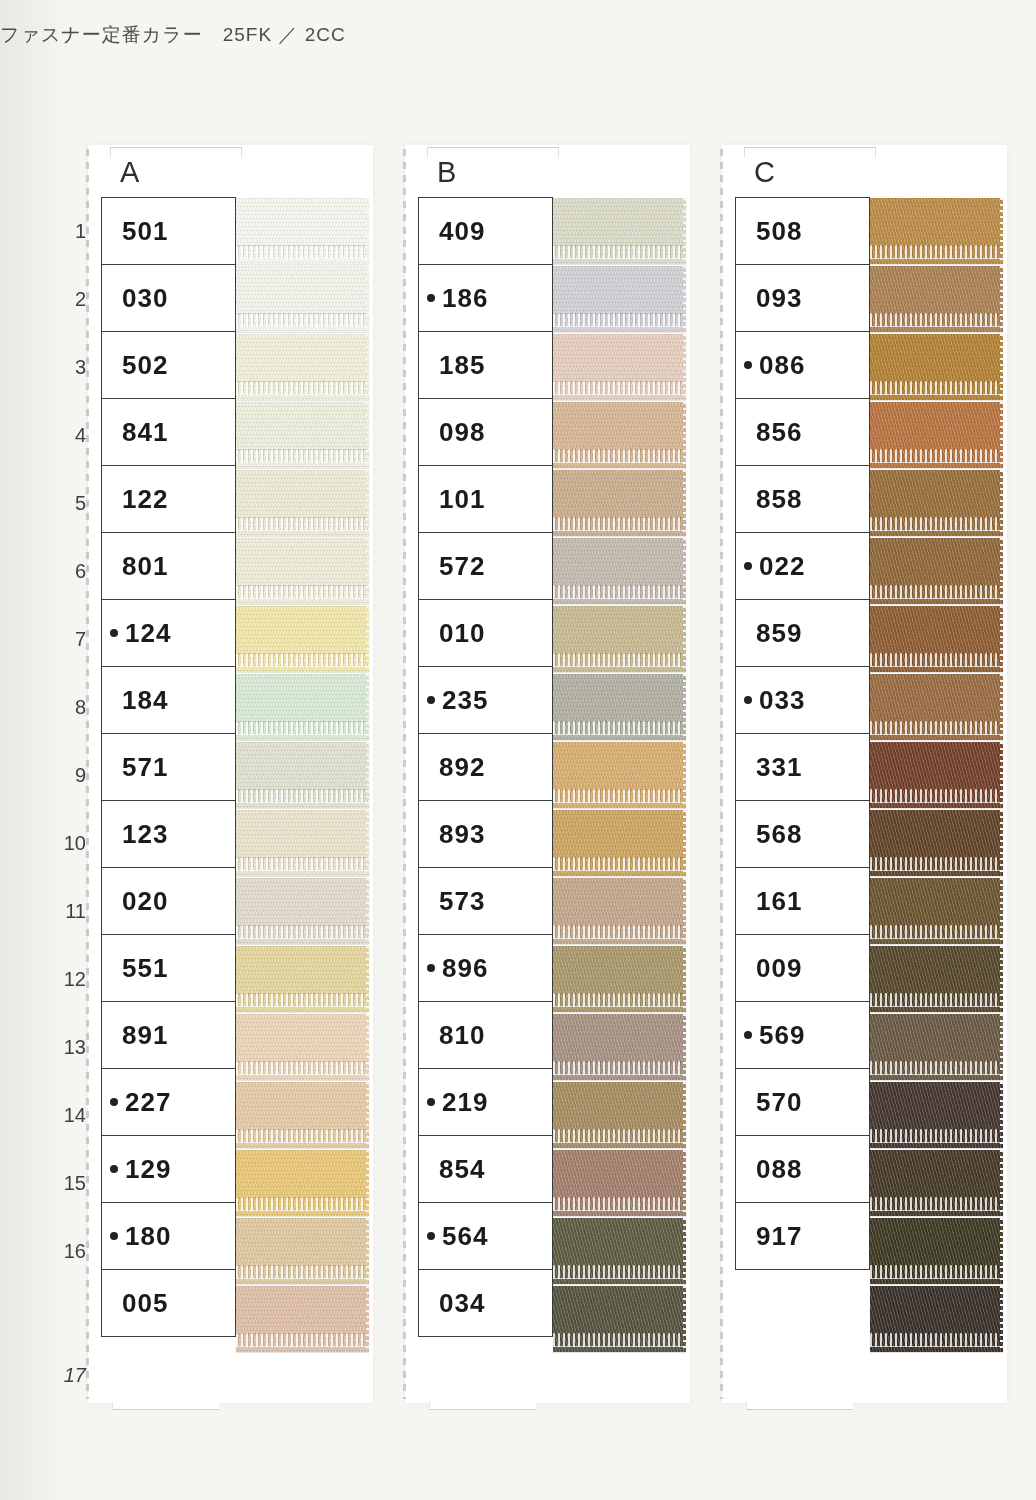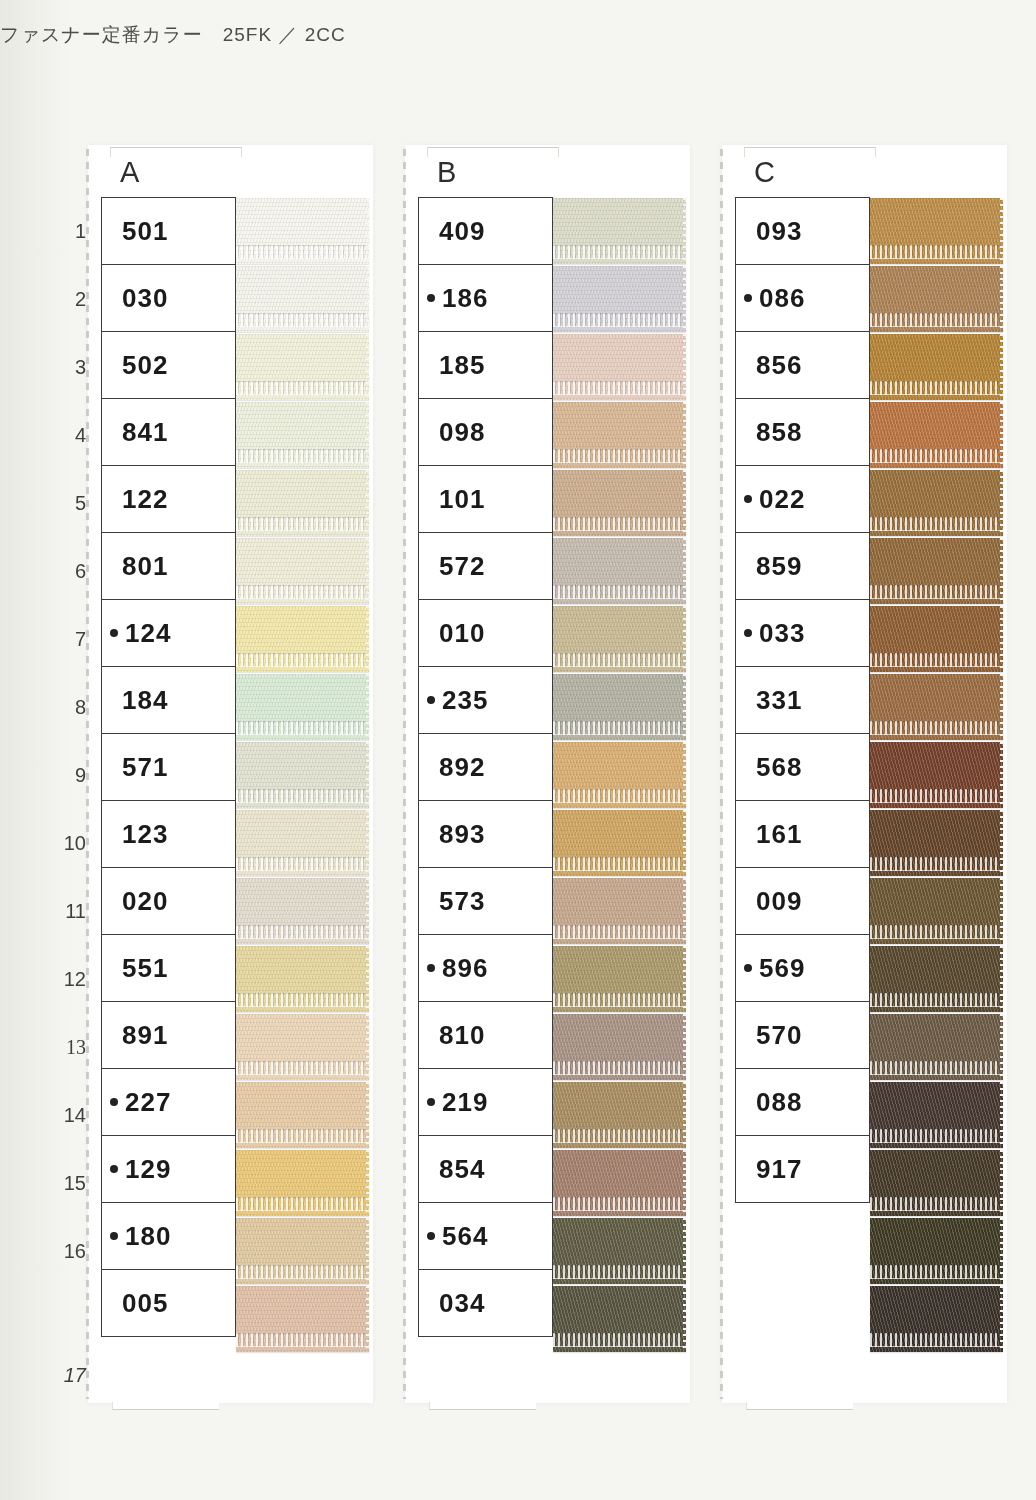--- a/index.html
+++ b/index.html
@@ -109,21 +109,21 @@
     <div class="row-number" style="top: 136px;">3</div>
     <div class="row-number" style="top: 204px;">4</div>
     <div class="row-number" style="top: 272px;">5</div>
     <div class="row-number" style="top: 340px;">6</div>
     <div class="row-number" style="top: 408px;">7</div>
     <div class="row-number" style="top: 476px;">8</div>
     <div class="row-number" style="top: 544px;">9</div>
     <div class="row-number" style="top: 612px;">10</div>
     <div class="row-number" style="top: 680px;">11</div>
     <div class="row-number" style="top: 748px; text-align: right;">12</div>
-    <div class="row-number" style="top: 816px; font-family: Liberation Serif, serif;">13</div>
+    <div class="row-number" style="top: 816px;">13</div>
     <div class="row-number" style="top: 884px;">14</div>
     <div class="row-number" style="top: 952px;">15</div>
     <div class="row-number" style="top: 1020px;">16</div>
     <div class="row-number" style="top: 1144px; font-style: italic;">17</div>
   </div>
 
 <div class="card a">
   <div class="rough-edge"></div>
   <div class="tab-top"></div>
   <div class="tab-bottom"></div>
@@ -290,20 +290,23 @@
     </div>
 </div>
 
 <div class="card c">
   <div class="rough-edge"></div>
   <div class="tab-top"></div>
   <div class="tab-bottom"></div>
   <div class="card-letter">C</div>
   <div class="rows">
       <div class="code-cell">
+        <span class="code-text">508</span>
+      </div>
+      <div class="code-cell">
         <span class="code-text">093</span>
       </div>
       <div class="code-cell has-dot">
         <span class="dot"></span>
         <span class="code-text">086</span>
       </div>
       <div class="code-cell">
         <span class="code-text">856</span>
       </div>
       <div class="code-cell">

